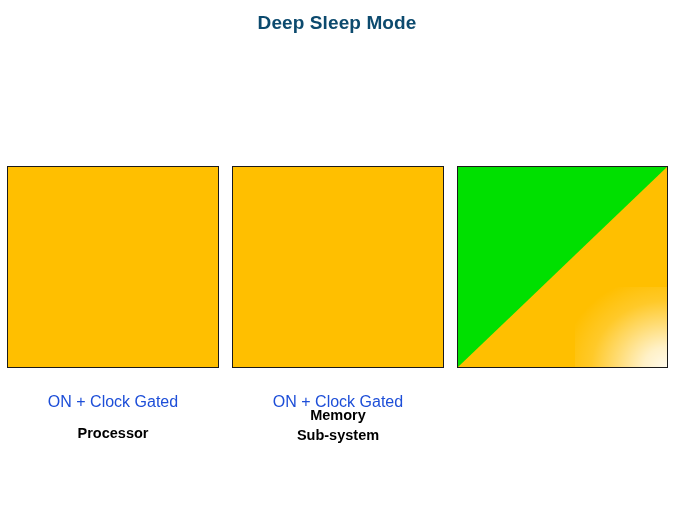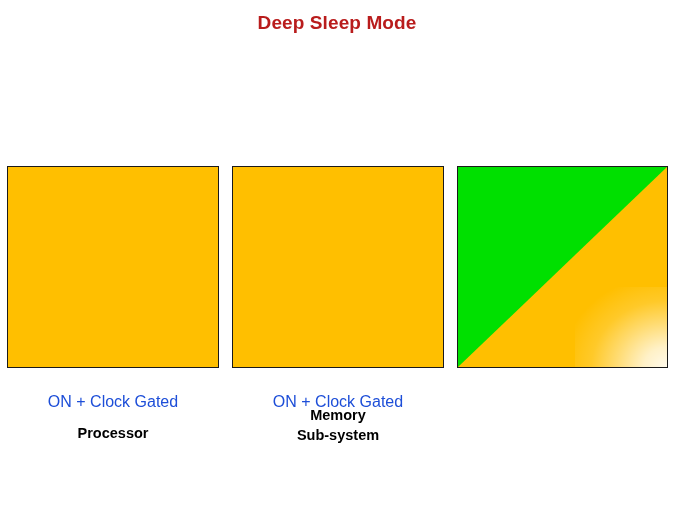--- a/index.html
+++ b/index.html
@@ -22,21 +22,21 @@
     background: #ffffff;
   }
   #slide-title {
     position: absolute;
     left: 0;
     top: 12px;
     width: 674px;
     text-align: center;
     font-size: 19px;
     font-weight: bold;
-    color: #b91c1c;
+    color: #0c4a6e;
     letter-spacing: 0.1px;
   }
   .block {
     position: absolute;
     top: 166px;
     height: 202px;
     border: 1px solid #1a1a1a;
     box-sizing: border-box;
   }
   .block-label {

